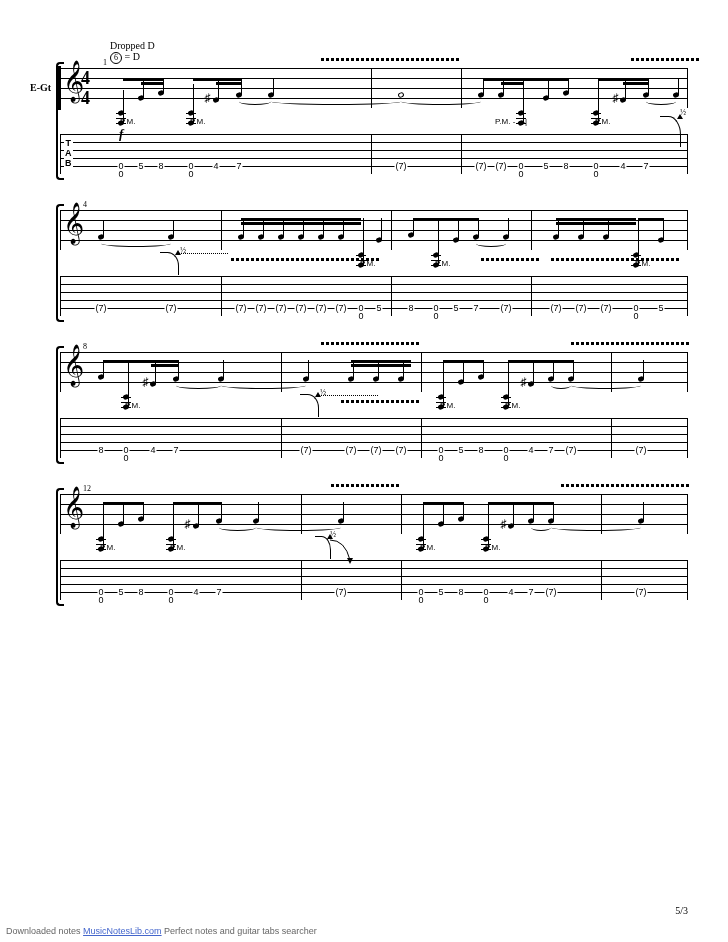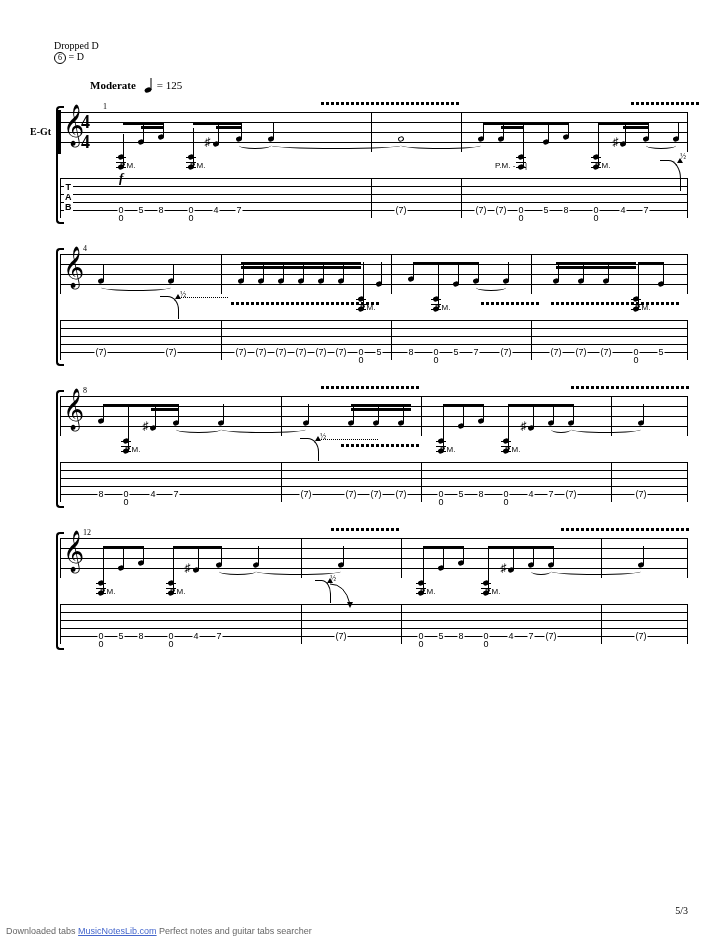--- a/index.html
+++ b/index.html
@@ -10,21 +10,21 @@
     width: 728px;
     height: 942px;
     position: relative;
     font-size: 11px;
   }
   .page {
     padding: 40px 30px 20px 30px;
   }
   .header-tuning {
     font-size: 10px;
-    margin-left: 24px;
+    margin-left: 80px;
     margin-bottom: 4px;
   }
   .header-tuning .circled {
     display: inline-block;
     border: 1px solid #000;
     border-radius: 50%;
     width: 10px;
     height: 10px;
     line-height: 10px;
     text-align: center;
@@ -284,31 +284,20 @@
 <body>
 
 <div class="page">
 
   <div class="header-tuning">
     <div>Dropped D</div>
     <span class="circled">6</span>
     <span>= D</span>
   </div>
 
-  <div class="tempo">
-    <b>Moderate</b>
-    &nbsp;
-    <span class="note-glyph">
-      <svg width="10" height="16">
-          <ellipse cx="4" cy="12" rx="3.5" ry="2.5" fill="#000" transform="rotate(-20 4 12)"></ellipse>
-          <rect x="6.5" y="0" width="1" height="12" fill="#000"></rect>
-        </svg>
-    </span>
-    <span>= 125</span>
-  </div>
 
   <div class="system">
     <div class="system-bracket"></div>
     <div class="instrument-label">E-Gt</div>
 
     <div class="staff staff-thick-start">
       <span class="clef">𝄞</span>
       <div class="timesig">
         <div>4</div>
         <div>4</div>
@@ -766,16 +755,16 @@
       <span class="tab-num s5" style="left:490px">(7)</span>
       <span class="tab-num s5" style="left:580px">(7)</span>
     </div>
   </div>
 
 </div>
 
 <div class="page-num">5/3</div>
 
 <div class="footer">
-  <span>Downloaded tabs </span>
+  <span>Downloaded notes </span>
   <a href="#">MusicNotesLib.com</a>
   <span> Perfect notes and guitar tabs searcher</span>
 </div>
 
 </body></html>

